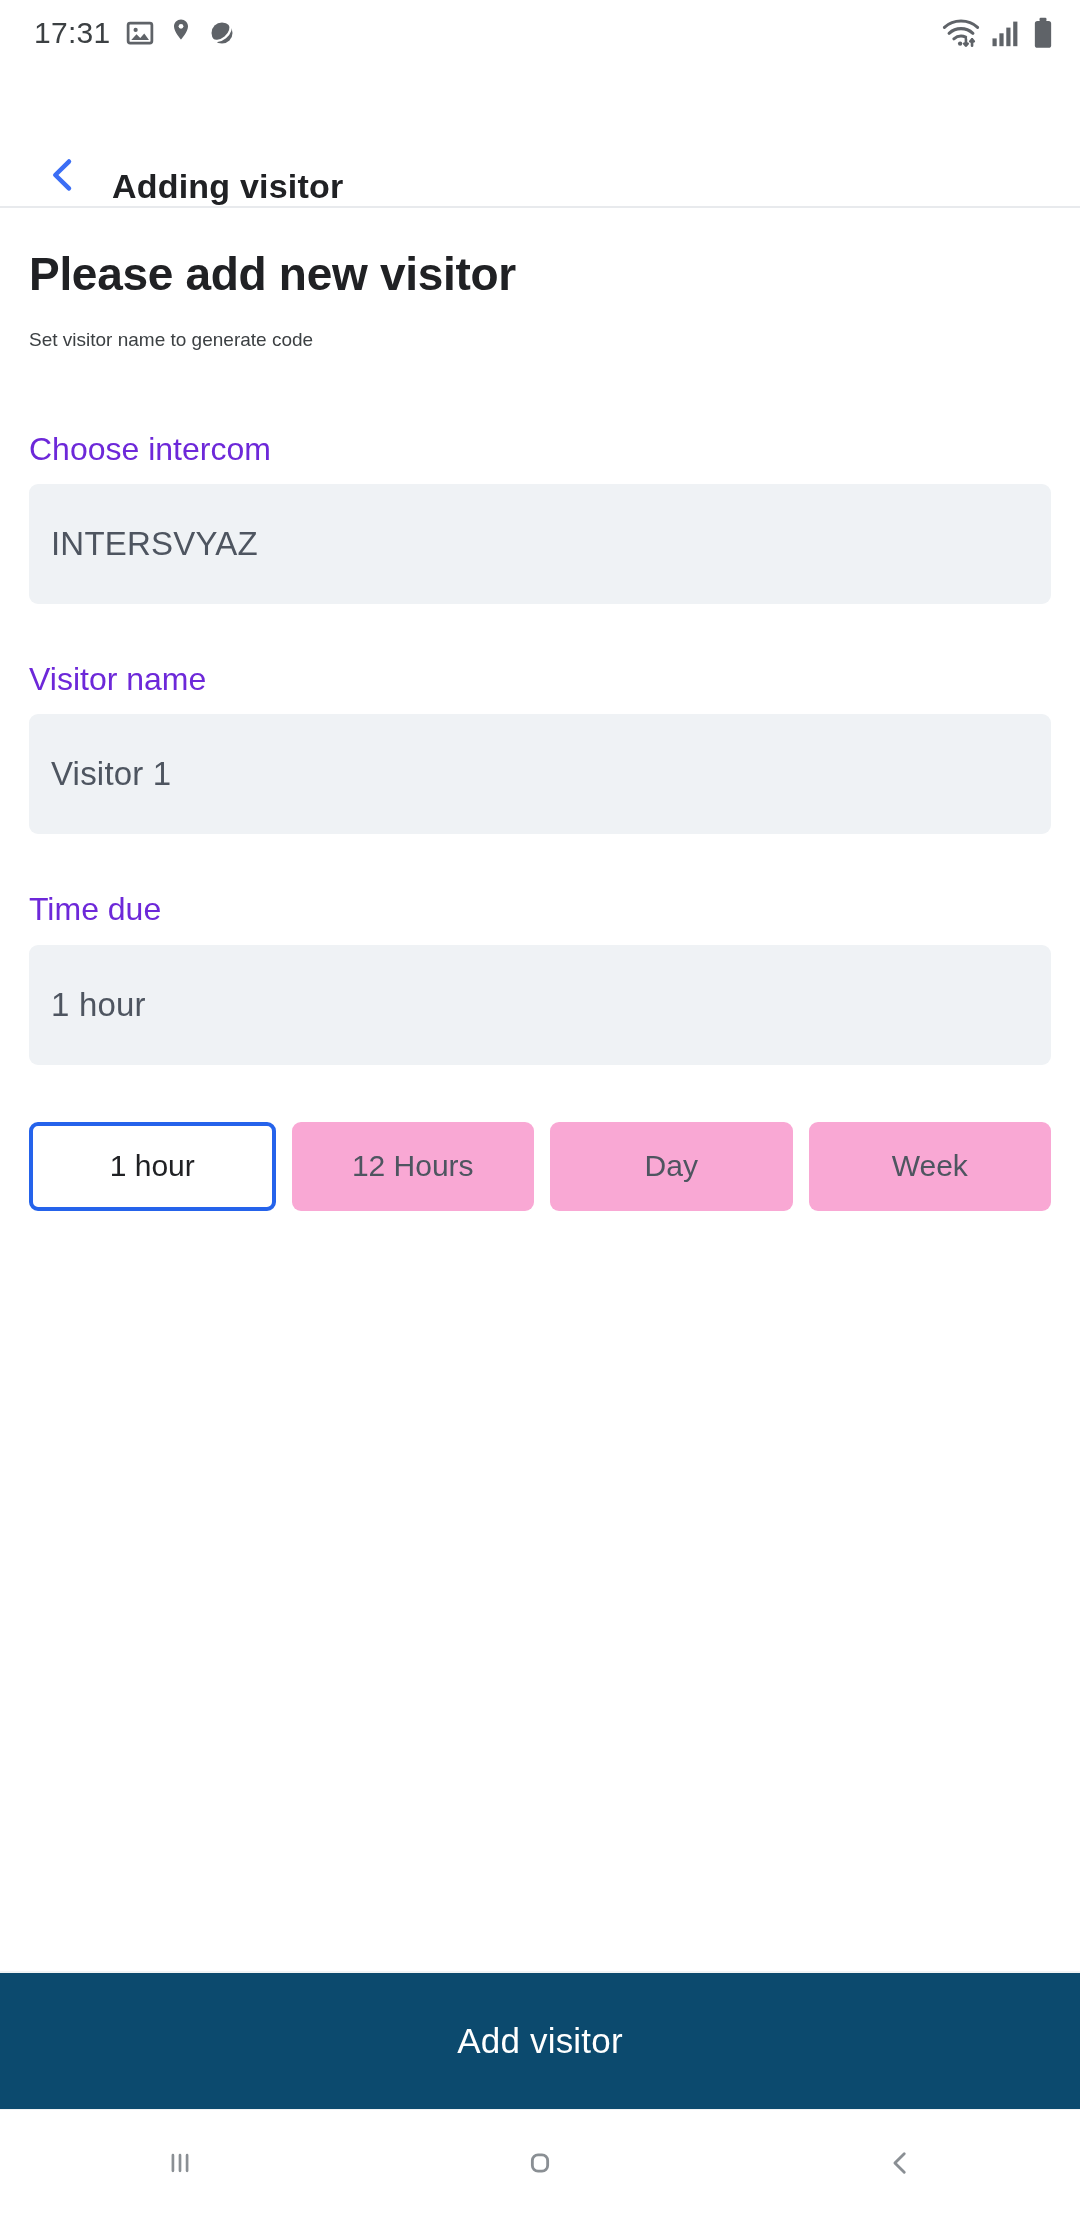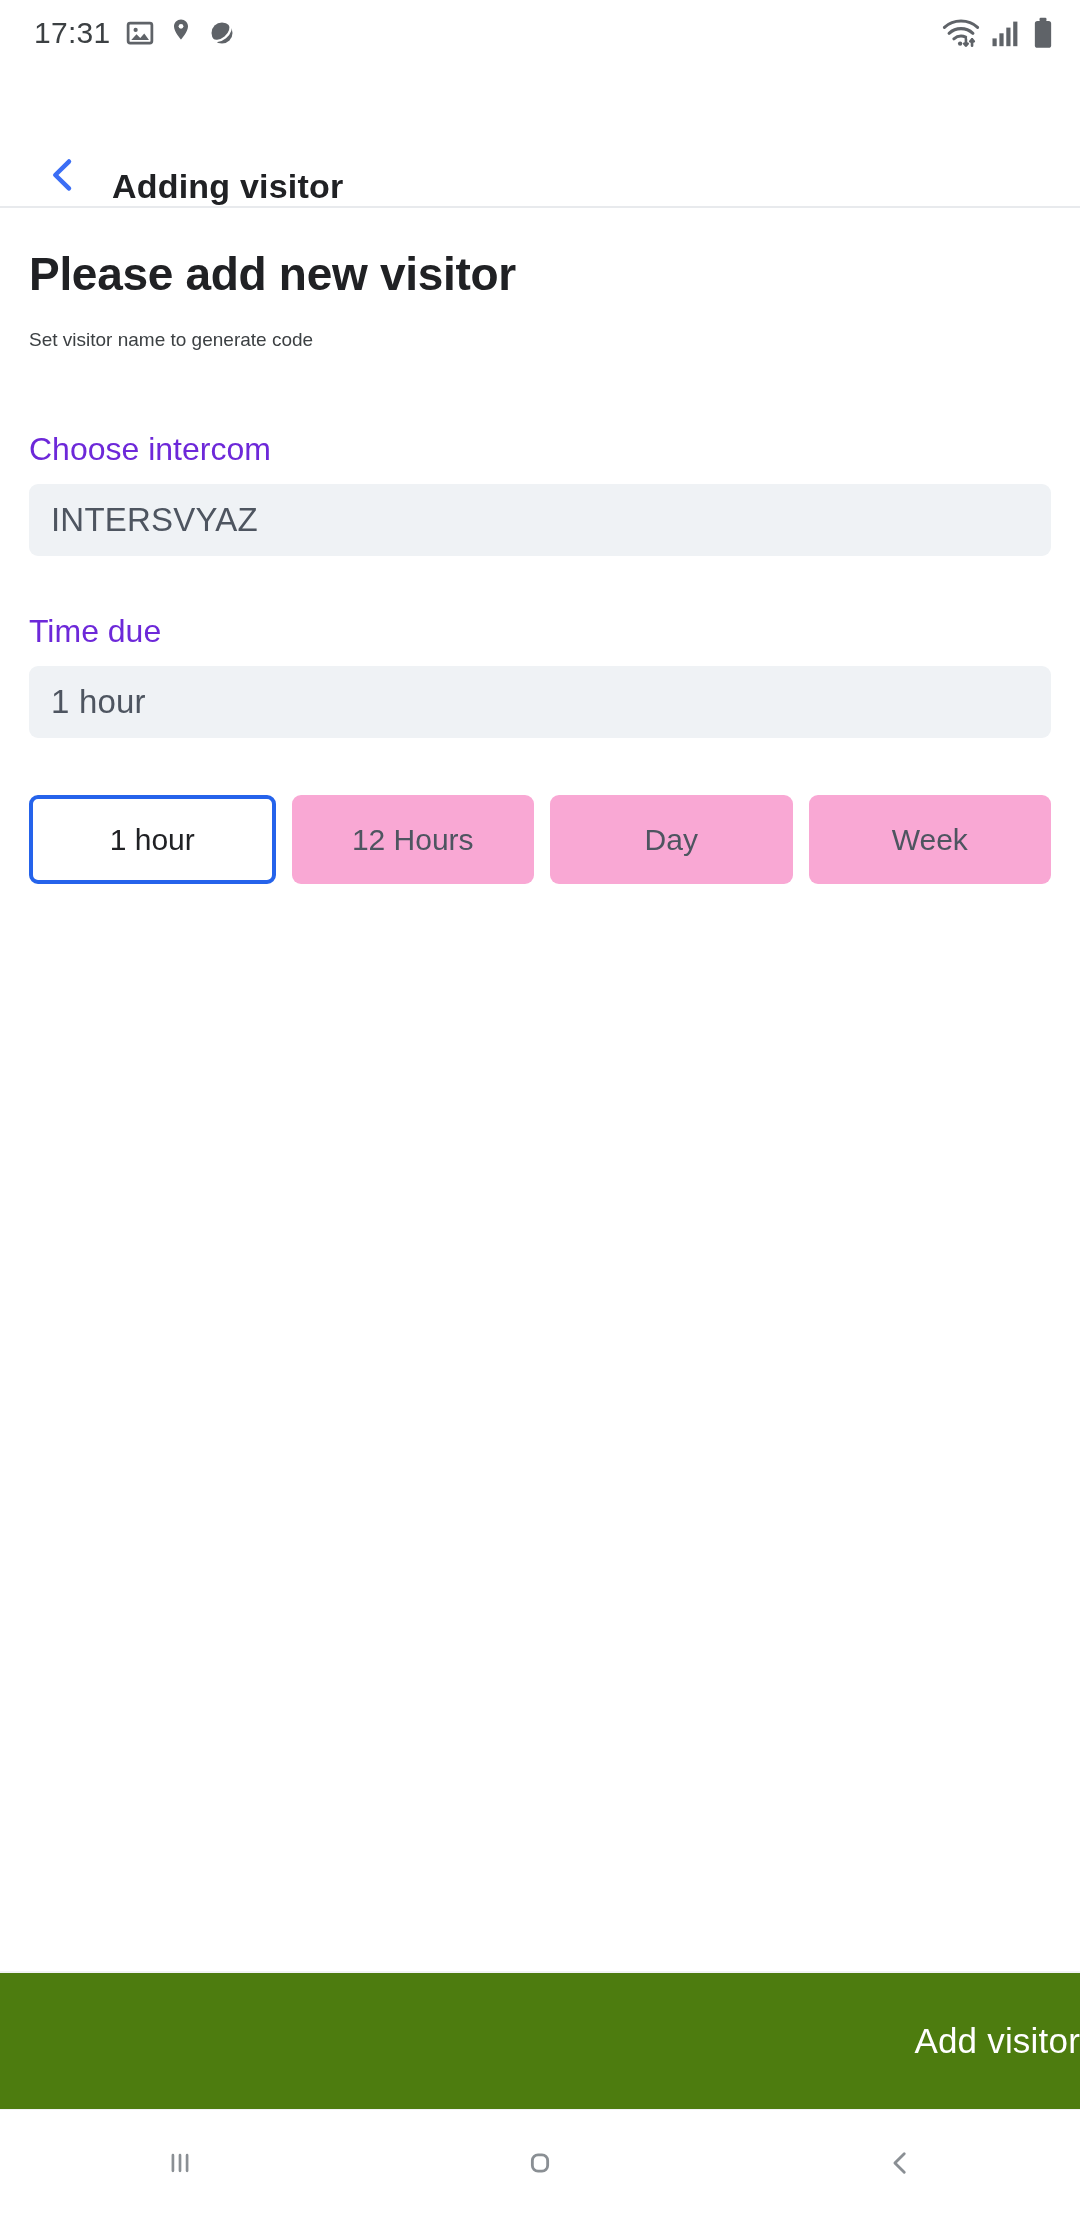--- a/index.html
+++ b/index.html
@@ -112,21 +112,21 @@
   .field-group.first { margin-top: 78px; }
   .field-label {
     font-size: 32px;
     color: #6d28d9;
     margin-bottom: 16px;
     line-height: 1.2;
   }
   .field-box {
     background: #eff2f5;
     border-radius: 9px;
-    height: 72px;
+    height: 120px;
     display: flex;
     align-items: center;
     padding: 0 22px;
     box-sizing: border-box;
     cursor: pointer;
   }
   .field-value {
     font-size: 33px;
     color: #4e5560;
     letter-spacing: 0.2px;
@@ -159,24 +159,24 @@
     border: 4px solid #2563eb;
   }
   .chip.selected .chip-label {
     color: #202124;
   }
 
   
   .cta-button {
     flex: 0 0 136px;
     height: 136px;
-    background: #4d7c0f;
-    display: flex;
-    align-items: center;
-    justify-content: flex-end;
+    background: #0c4a6e;
+    display: flex;
+    align-items: center;
+    justify-content: center;
     cursor: pointer;
     border-top: 2px solid #f1f3f4;
   }
   .cta-label {
     font-size: 35px;
     color: #ffffff;
     letter-spacing: 0.2px;
   }
 
   
@@ -270,20 +270,26 @@
     <div class="page-title">Please add new visitor</div>
     <div class="page-subtitle">Set visitor name to generate code</div>
 
     <div class="field-group first">
       <div class="field-label">Choose intercom</div>
       <div class="field-box">
         <span class="field-value">INTERSVYAZ</span>
       </div>
     </div>
 
+    <div class="field-group">
+      <div class="field-label">Visitor name</div>
+      <div class="field-box">
+        <span class="field-value">Visitor 1</span>
+      </div>
+    </div>
 
     <div class="field-group">
       <div class="field-label">Time due</div>
       <div class="field-box">
         <span class="field-value">1 hour</span>
       </div>
     </div>
 
     <div class="chip-row">
       <div class="chip selected">

